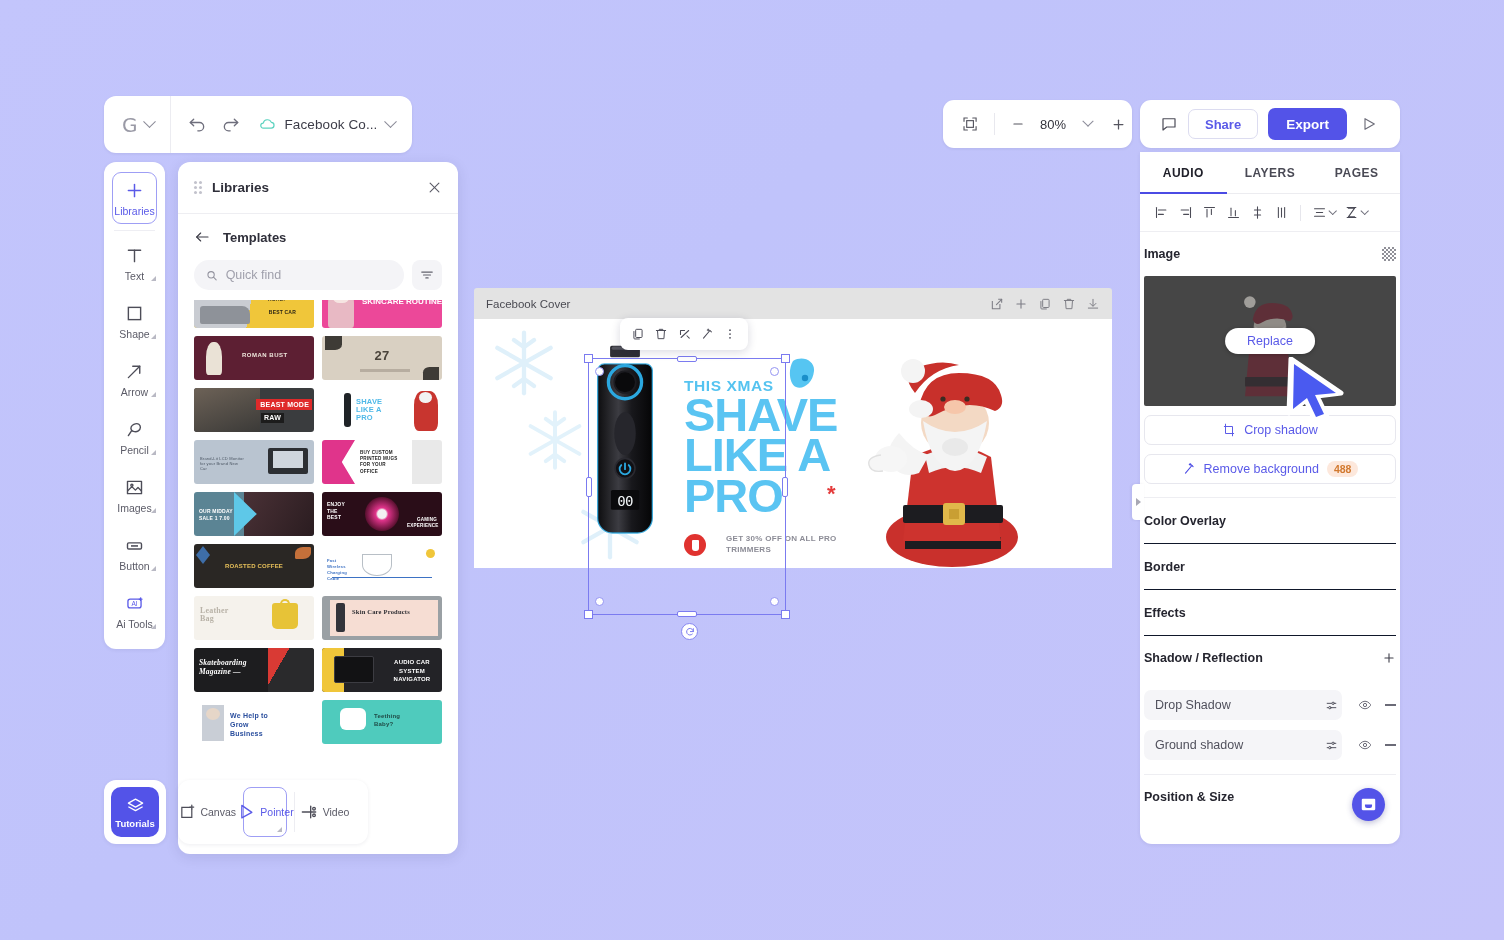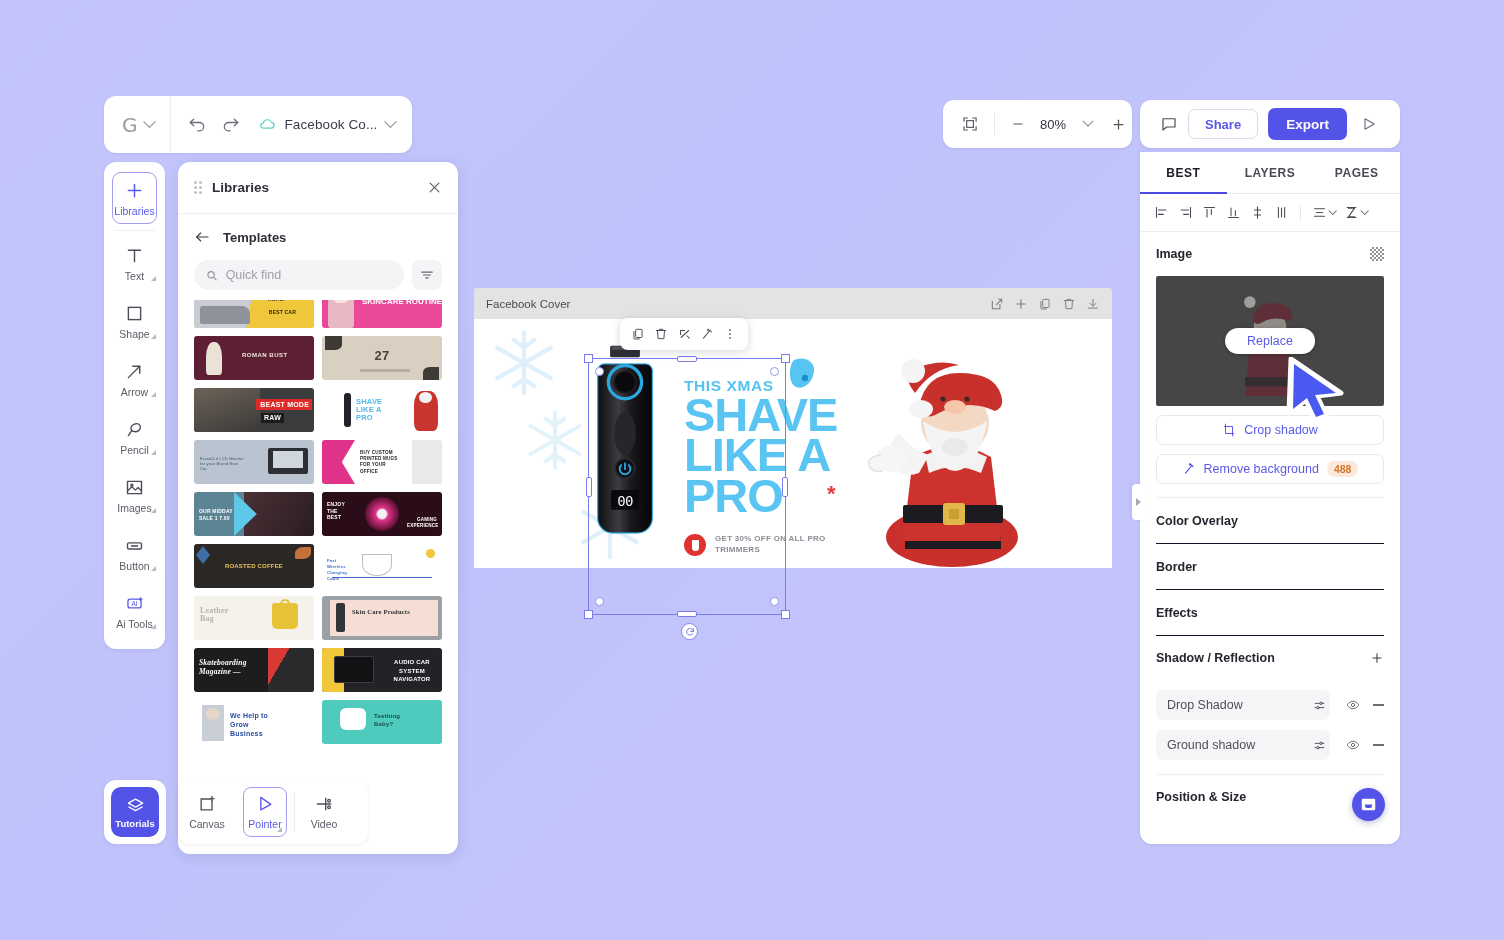--- a/index.html
+++ b/index.html
@@ -144,21 +144,21 @@
     gap: 3px; cursor: pointer;
   }
   .tut svg { width: 19px; height: 19px; color: #fff; }
   .tut span { font-size: 9.5px; color: #fff; font-weight: 600; }
   .bottom-tools {
     position: absolute; left: 74px; top: 684px; width: 190px; height: 64px;
     background: #fff; border-radius: 12px; display: flex; align-items: center;
     box-shadow: 0 1px 4px rgba(20,20,60,.07);
   }
   .bt {
-    width: 58px; height: 100%; display: flex; flex-direction: column;
+    width: 58px; height: 100%; display: flex; flex-direction: row;
     align-items: center; justify-content: center; gap: 4px; cursor: pointer;
     position: relative;
   }
   .bt svg { width: 20px; height: 20px; color: #4d4d58; }
   .bt span { font-size: 10.5px; color: #5b5b67; }
   .bt.active .inner { position: absolute; left: 7px; top: 7px; right: 7px; bottom: 7px;
                       border: 1px solid #9e9ef5; border-radius: 8px; }
   .bt.active svg, .bt.active span { color: #5a5ae8; position: relative; }
   .bt-sep { width: 1px; height: 40px; background: #ededf2; }
 
@@ -178,21 +178,21 @@
     position: absolute; left: 122px; top: 22px; width: 58px; height: 205px;
   }
   .headline { position: absolute; left: 210px; top: 58px; }
   .kicker { font-size: 15.5px; font-weight: 800; color: #55c3f0; letter-spacing: .6px;
             font-family: "Liberation Sans", sans-serif; }
   .big { font-size: 47px; line-height: .86; font-weight: 800; color: #5ac4f2;
          letter-spacing: -1px; font-family: "Liberation Sans", sans-serif; }
   .asterisk { position: absolute; left: 140px; top: 120px; color: #e43b3b;
               font-size: 22px; font-weight: 700; }
   .promo { position: absolute; left: 210px; top: 215px; display: flex;
-           align-items: center; gap: 9px; }
+           align-items: center; gap: 20px; }
   .promo-dot { width: 22px; height: 22px; border-radius: 50%; background: #e0322f;
                display: flex; align-items: center; justify-content: center; }
   .promo-dot i { display: block; width: 7px; height: 11px; background: #fff;
                  border-radius: 1px 1px 3px 3px; }
   .promo-txt { font-size: 8px; font-weight: 800; color: #8c8c96; line-height: 1.35;
                letter-spacing: .3px; }
   .santa { position: absolute; left: 381px; top: 18px; width: 200px; height: 230px; }
 
   
   .sel-box { position: absolute; left: 484px; top: 262px; width: 198px; height: 257px;
@@ -228,21 +228,21 @@
   .tab.active::after { content: ''; position: absolute; left: 0; right: 0; bottom: -1px;
                        height: 2px; background: #4b4be4; }
   .align-bar { height: 38px; display: flex; align-items: center; gap: 9px;
                padding: 0 14px; border-bottom: 1px solid #eeeef2; }
   .align-bar svg { width: 15px; height: 15px; color: #4b4b56; cursor: pointer; }
   .ab-sep { width: 1px; height: 16px; background: #e6e6ec; margin: 0 2px; }
   .ab-grp { display: flex; align-items: center; gap: 2px; cursor: pointer; }
   .mini-chev { width: 6px; height: 6px; border-right: 1.3px solid #6e6e7a;
                border-bottom: 1.3px solid #6e6e7a; transform: rotate(45deg) translate(-1px,-2px); }
 
-  .sect { padding: 0 16px; }
+  .sect { padding: 0 4px; }
   .sect-row { height: 44px; display: flex; align-items: center; justify-content: space-between; }
   .sect-title { font-size: 12.5px; font-weight: 700; color: #25252f; }
   .checker { width: 14px; height: 14px;
     background-image:
       linear-gradient(45deg, #909098 25%, transparent 25%, transparent 75%, #909098 75%),
       linear-gradient(45deg, #909098 25%, transparent 25%, transparent 75%, #909098 75%);
     background-size: 4px 4px; background-position: 0 0, 2px 2px; cursor: pointer; }
   .img-preview { height: 130px; background: #464646; border-radius: 2px;
                  position: relative; overflow: hidden; }
   .replace-btn {
@@ -793,21 +793,21 @@
       </svg>
     <svg viewBox="0 0 24 24" fill="currentColor">
         <circle cx="12" cy="5.5" r="1.5"></circle>
         <circle cx="12" cy="12" r="1.5"></circle>
         <circle cx="12" cy="18.5" r="1.5"></circle>
       </svg>
   </div>
 
   <div class="right">
     <div class="tabs">
-      <div class="tab active">BEST</div>
+      <div class="tab active">AUDIO</div>
       <div class="tab">LAYERS</div>
       <div class="tab">PAGES</div>
     </div>
 
     <div class="align-bar">
       <svg viewBox="0 0 24 24" fill="none" stroke="currentColor" stroke-width="1.7" stroke-linecap="round">
           <line x1="4" y1="4" x2="4" y2="20"></line>
           <line x1="7" y1="8" x2="19" y2="8"></line>
           <line x1="7" y1="15" x2="15" y2="15"></line>
         </svg>

